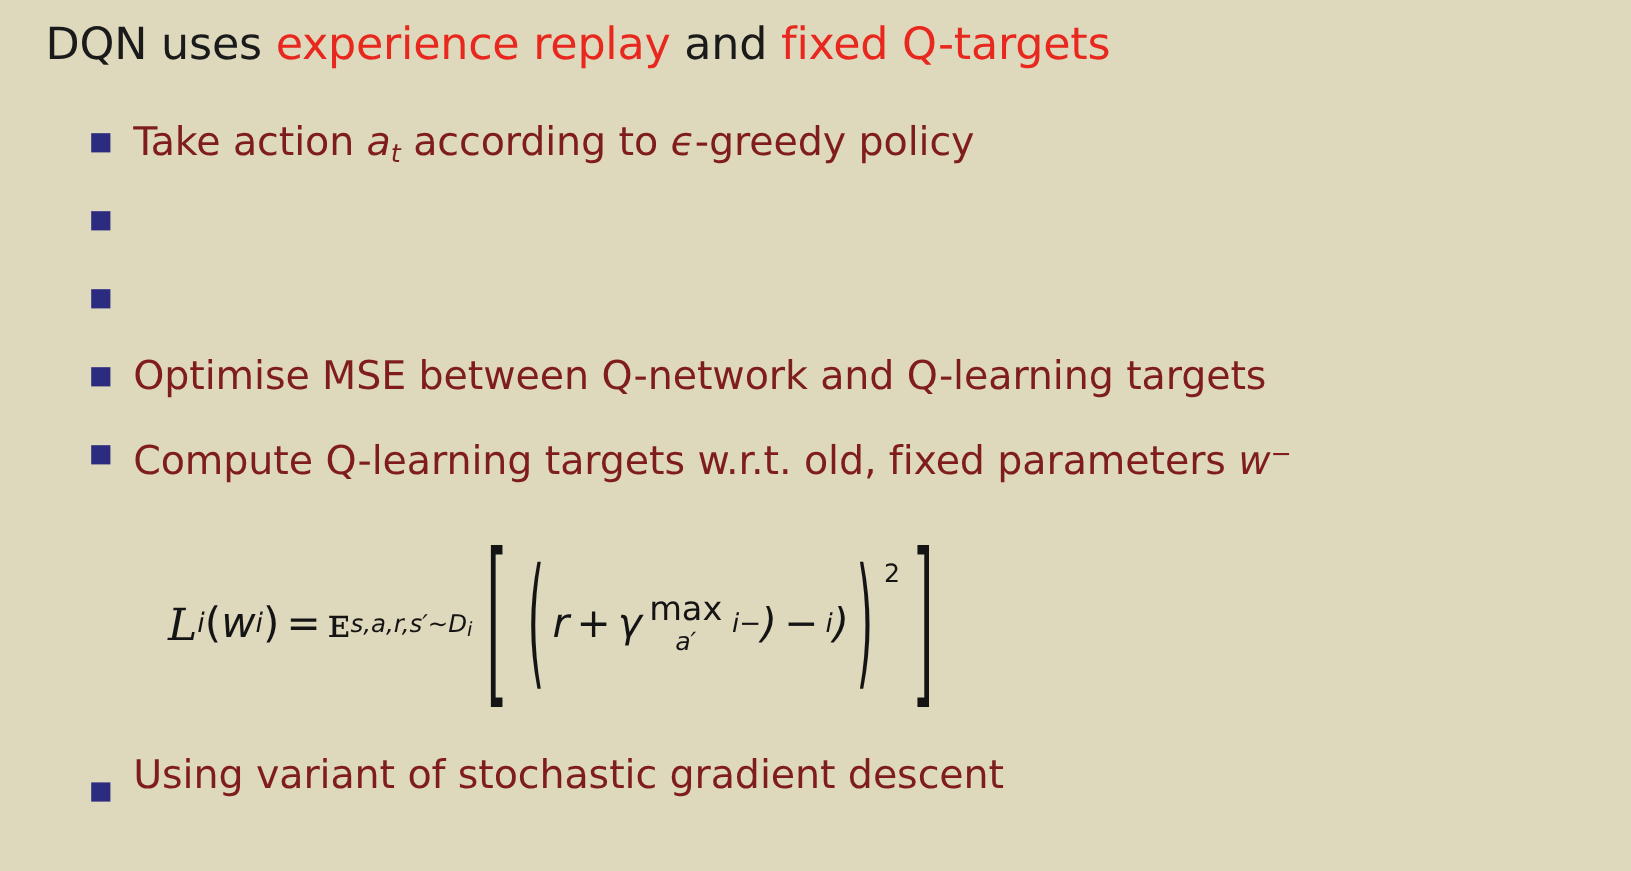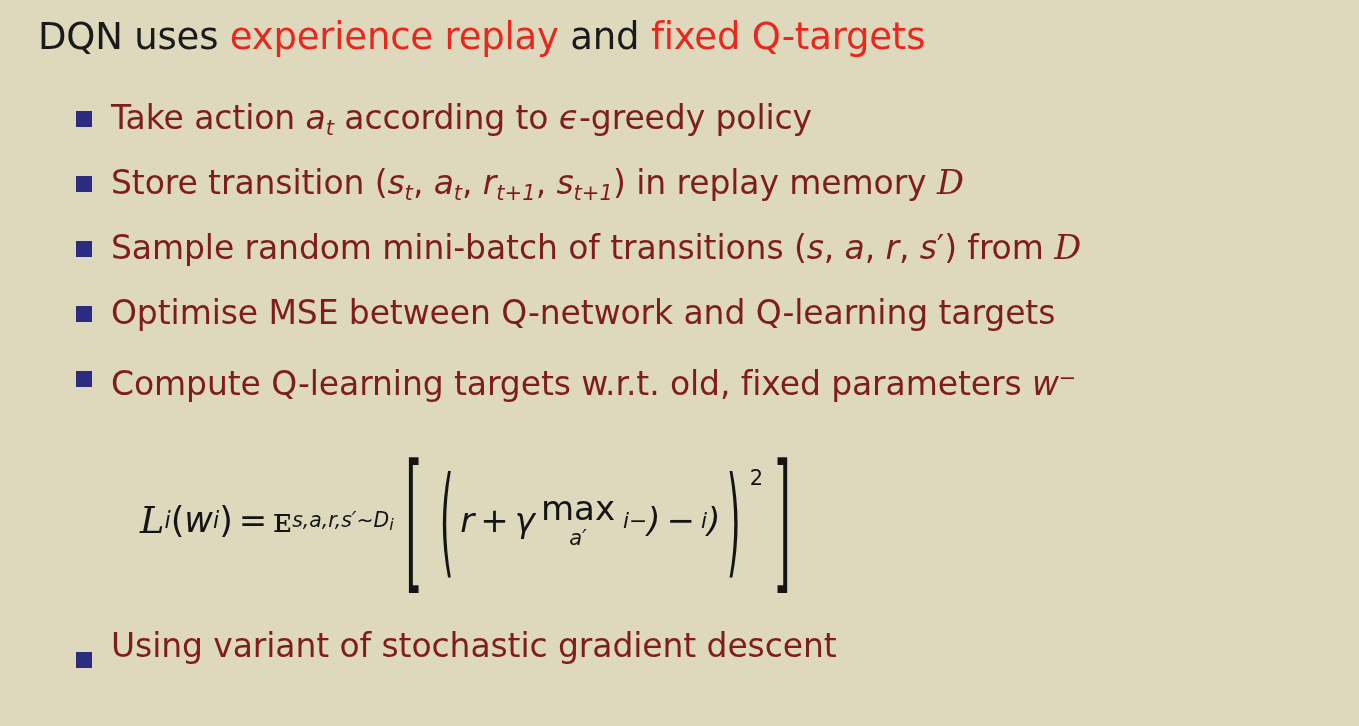--- a/index.html
+++ b/index.html
@@ -148,21 +148,21 @@
   }
   .maxop {
     display: inline-flex;
     flex-direction: column;
     align-items: center;
     justify-content: center;
     margin: 0 8px 0 6px;
     line-height: 1;
   }
   .maxop .mx {
-    font-size: 34px;
+    font-size: 28px;
     font-style: normal;
   }
   .maxop .mxsub {
     font-size: 21px;
     font-style: italic;
     margin-top: 3px;
   }
   .sq2 {
     font-size: 21px;
     align-self: flex-start;
@@ -182,26 +182,24 @@
 
   <div class="bullets">
 
     <div class="bullet-row">
       <span class="bullet-marker"></span>
       <span class="bullet-text"><span>Take action </span><span class="mi">a</span><span class="msub">t</span><span> according to </span><span class="mi">ϵ</span><span>-greedy policy</span></span>
     </div>
 
     <div class="bullet-row">
       <span class="bullet-marker"></span>
-      <span class="bullet-text"><span>Store transition </span><span class="paren">(</span><span class="mi">s</span><span class="msub">t</span>, <span class="mi">a</span><span class="msub">t</span>, <span class="mi">r</span><span class="msub">t+1</span>, <span class="mi">s</span><span class="msub">t+1</span><span class="paren">)</span><span> in replay memory </span><span class="cal">D</span></span>
-    </div>
-
-    <div class="bullet-row">
-      <span class="bullet-marker"></span>
-      <span class="bullet-text"><span>Sample random mini-batch of transitions </span><span class="paren">(</span><span class="mi">s</span>, <span class="mi">a</span>, <span class="mi">r</span>, <span class="mi">s</span><span class="mi prime">′</span><span class="paren">)</span><span> from </span><span class="cal">D</span></span>
+    </div>
+
+    <div class="bullet-row">
+      <span class="bullet-marker"></span>
     </div>
 
     <div class="bullet-row">
       <span class="bullet-marker"></span>
       <span class="bullet-text">Optimise MSE between Q-network and Q-learning targets</span>
     </div>
 
     <div class="bullet-row">
       <span class="bullet-marker"></span>
       <span class="bullet-text"><span>Compute Q-learning targets w.r.t. old, fixed parameters </span><span class="mi">w</span><span class="msup">−</span></span>

